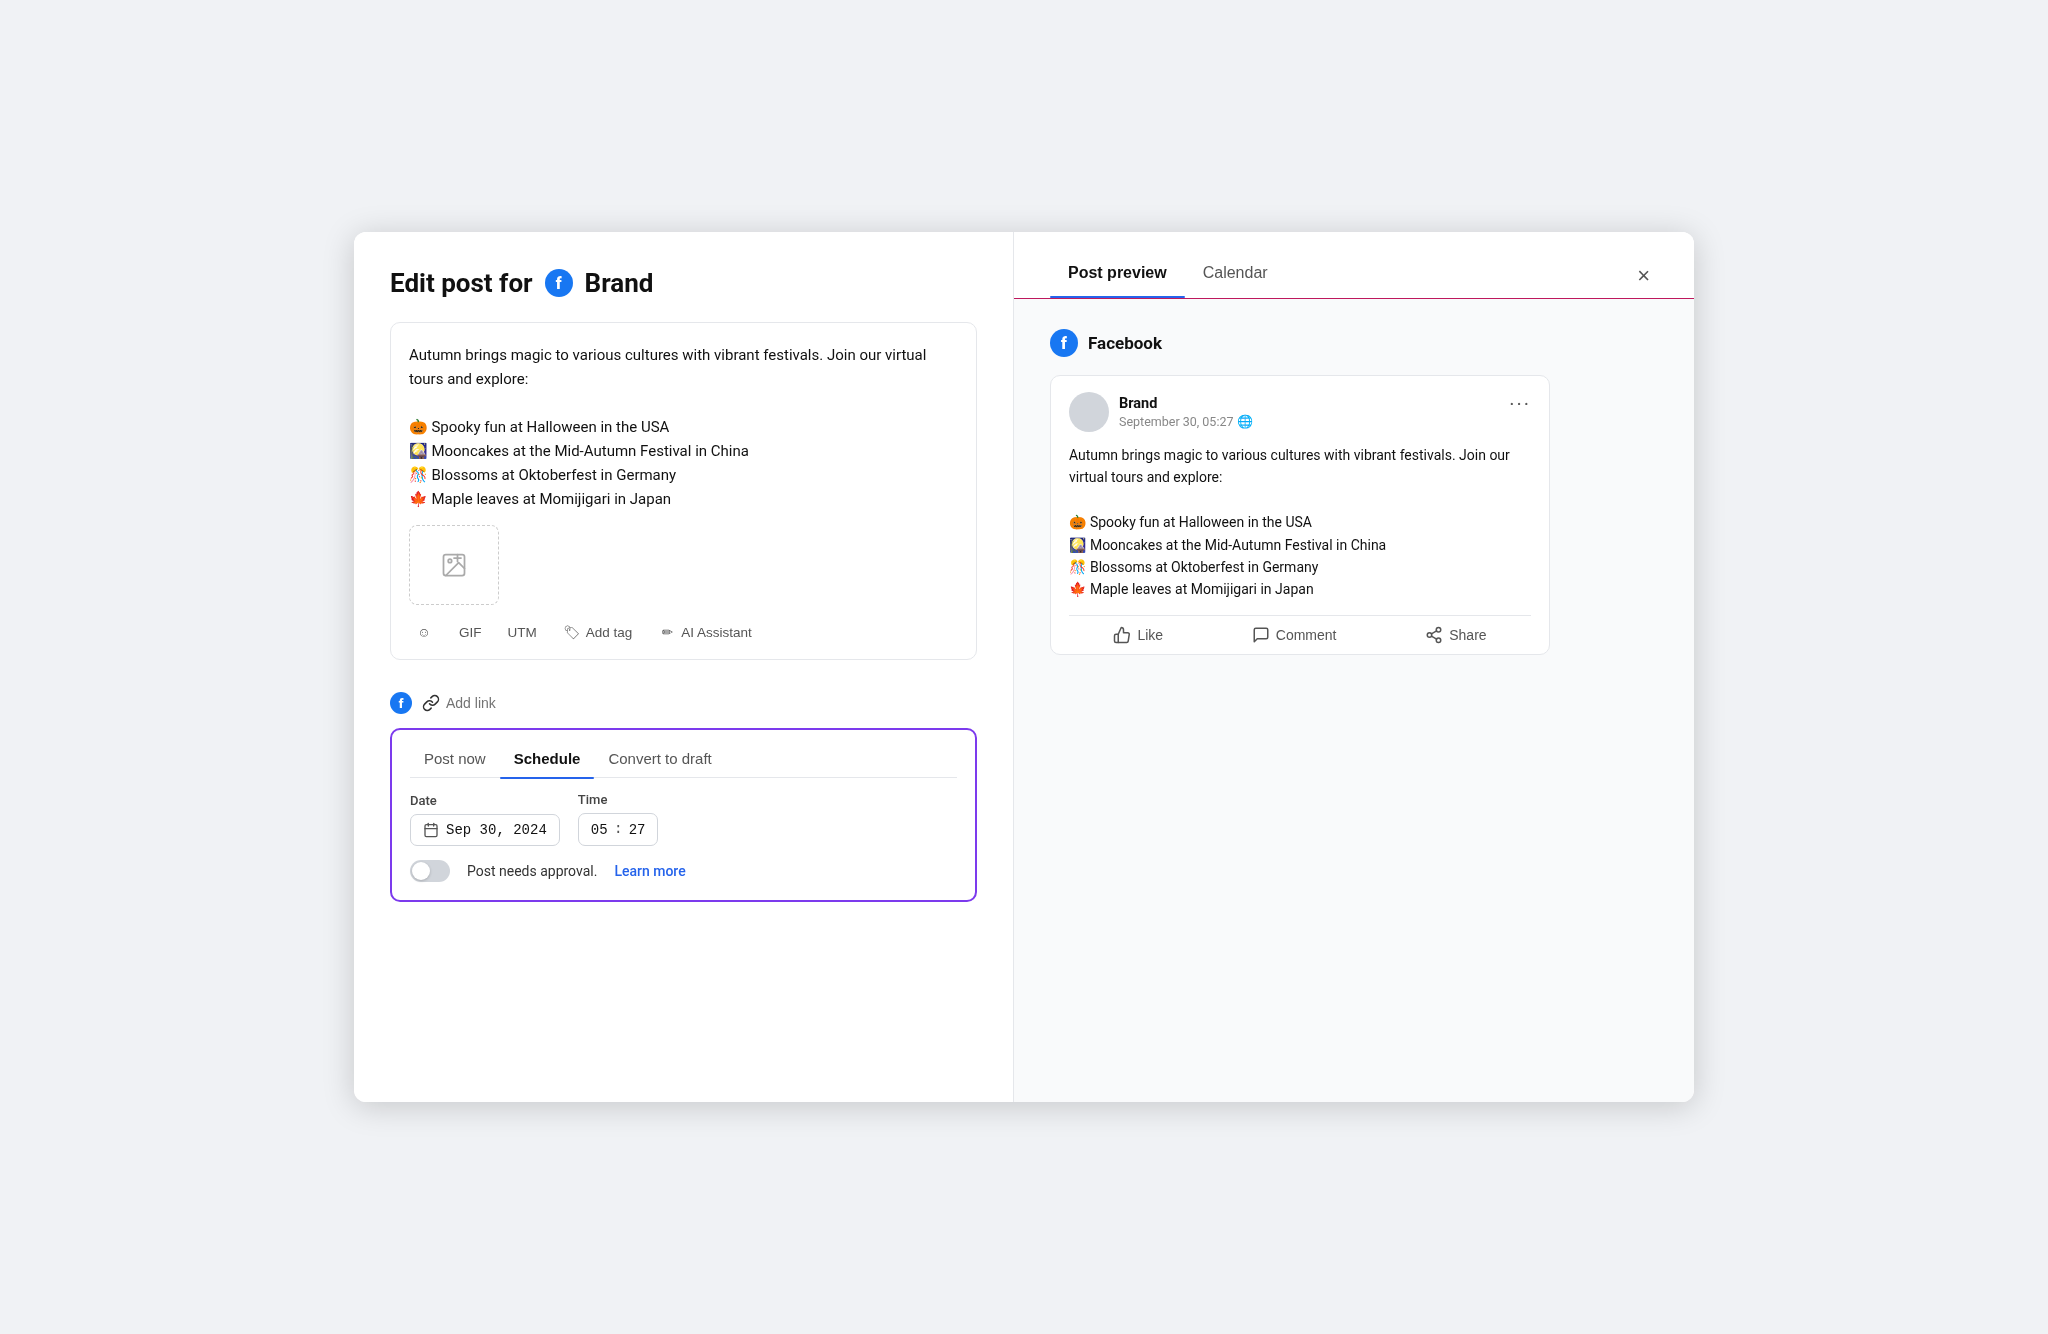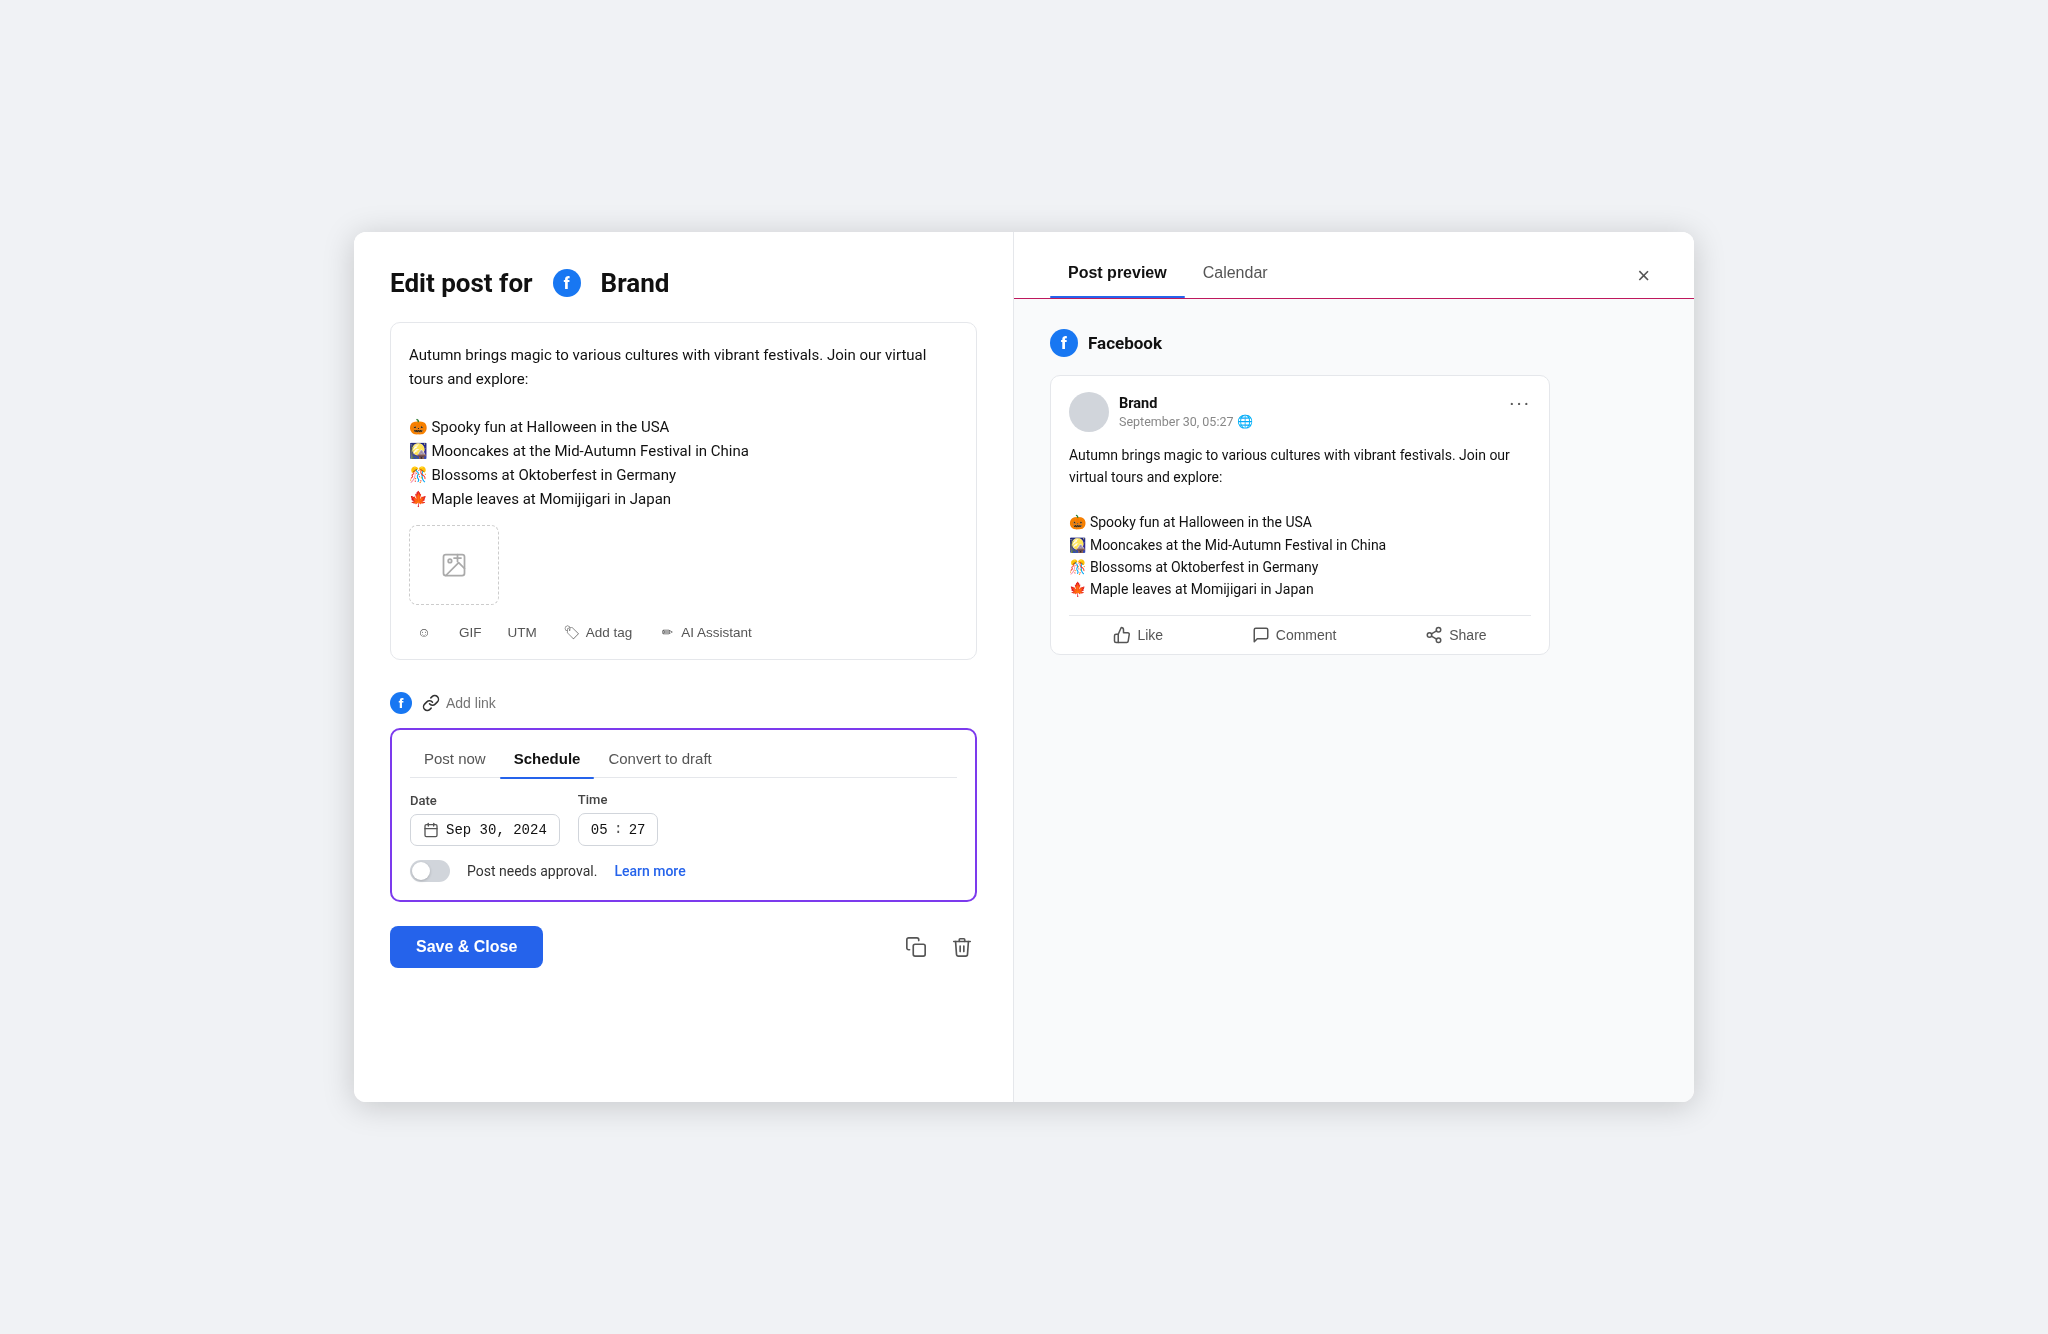--- a/index.html
+++ b/index.html
@@ -31,21 +31,21 @@
       border-right: 1px solid #e5e7eb;
       background: #fff;
     }
     .page-title {
       font-size: 26px;
       font-weight: 700;
       color: #111;
       margin-bottom: 24px;
       display: flex;
       align-items: center;
-      gap: 20px;
+      gap: 12px;
     }
     
     .post-editor-box {
       border: 1.5px solid #e5e7eb;
       border-radius: 10px;
       padding: 20px 18px 14px 18px;
       background: #fff;
       margin-bottom: 16px;
     }
     .post-text {
@@ -506,40 +506,20 @@
 
       <div class="approval-row">
         <div class="toggle">
           <div class="toggle-knob"></div>
         </div>
         <span>Post needs approval.</span>
         <a href="#" class="learn-more">Learn more</a>
       </div>
     </div>
 
-    <div class="action-row">
-      <button class="save-btn">Save &amp; Close</button>
-      <div class="action-icons">
-        <button class="action-icon-btn">
-          <svg width="22" height="22" viewBox="0 0 24 24" fill="none" stroke="#555" stroke-width="1.8" stroke-linecap="round" stroke-linejoin="round">
-            <rect x="9" y="9" width="13" height="13" rx="2"></rect>
-            <path d="M5 15H4a2 2 0 0 1-2-2V4a2 2 0 0 1 2-2h9a2 2 0 0 1 2 2v1"></path>
-          </svg>
-        </button>
-        <button class="action-icon-btn">
-          <svg width="22" height="22" viewBox="0 0 24 24" fill="none" stroke="#555" stroke-width="1.8" stroke-linecap="round" stroke-linejoin="round">
-            <polyline points="3 6 5 6 21 6"></polyline>
-            <path d="M19 6l-1 14a2 2 0 0 1-2 2H8a2 2 0 0 1-2-2L5 6"></path>
-            <path d="M10 11v6"></path>
-            <path d="M14 11v6"></path>
-            <path d="M9 6V4a1 1 0 0 1 1-1h4a1 1 0 0 1 1 1v2"></path>
-          </svg>
-        </button>
-      </div>
-    </div>
   </div>
 
   <div class="right-panel">
     <div class="right-header">
       <div class="right-tabs">
         <button class="right-tab active">
           <span>Post preview</span>
         </button>
         <button class="right-tab">
           <span>Calendar</span>

